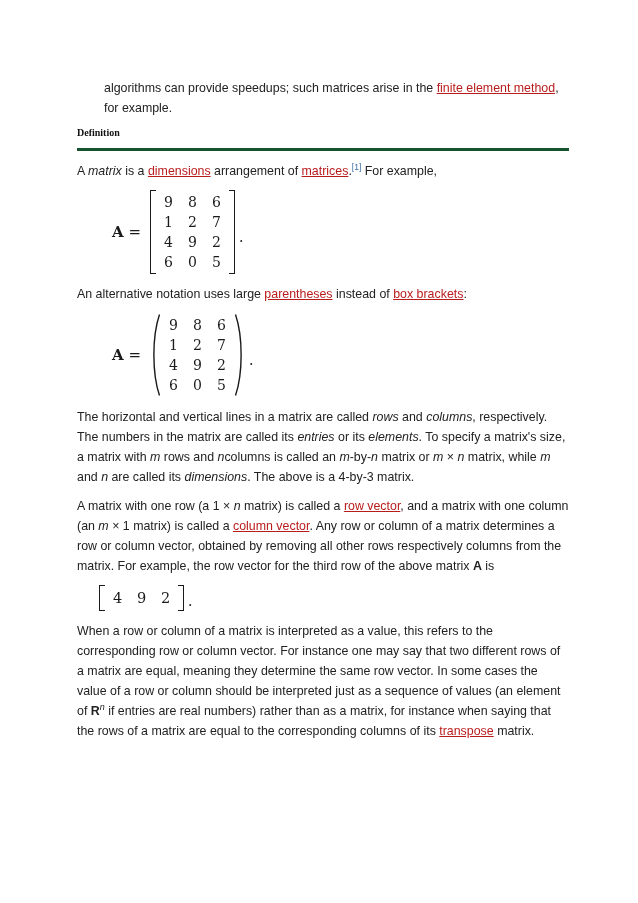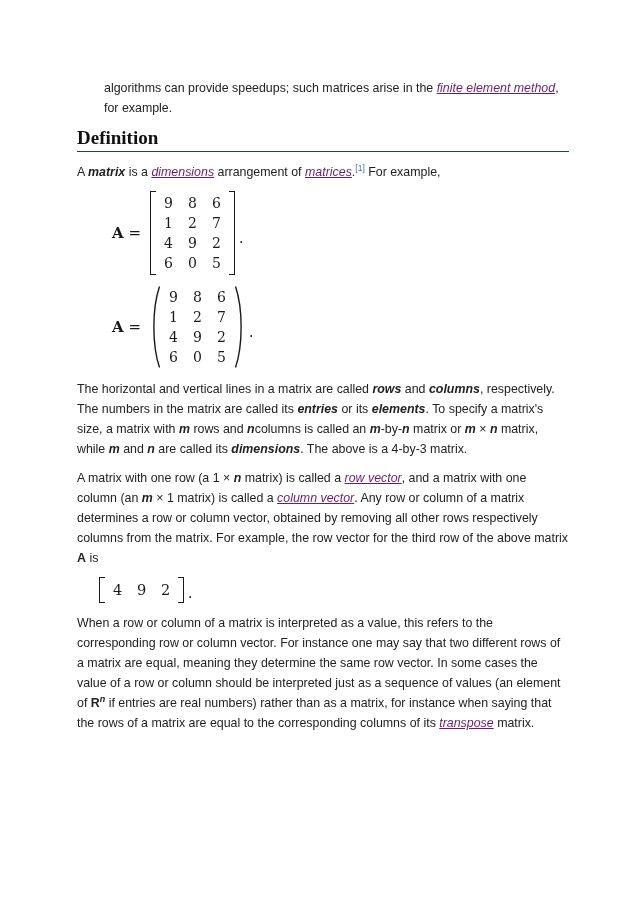--- a/index.html
+++ b/index.html
@@ -4,47 +4,47 @@
 <style>
   html,body{margin:0;padding:0;background:#ffffff;}
   body{
     width:638px;height:903px;overflow:hidden;
     font-family:"Liberation Sans", sans-serif;
     color:#222222;
   }
   .page{padding:78px 69px 0 77px;width:492px;}
   .para{font-size:12.4px;line-height:20px;margin:0 0 9px 0;}
   .para.indent{padding-left:27px;}
-  a.wlink{color:#701a75;text-decoration:underline;cursor:pointer;font-style:italic;}
+  a.wlink{color:#b91c1c;text-decoration:underline;cursor:pointer;}
   sup.ref{line-height:0;}
   sup.ref a{font-size:8.5px;text-decoration:none;color:#3c6fa5;}
   sup.supvar{line-height:0;font-size:9px;}
   h2.heading{
     font-family:"Liberation Serif", serif;
-    font-size:19px;font-weight:bold;color:#111111;
-    margin:4px 0 10px 0;padding-bottom:2px;
-    border-bottom:1px solid #14532d;
+    font-size:10px;font-weight:bold;color:#111111;
+    margin:4px 0 10px 0;padding-bottom:10px;
+    border-bottom:3px solid #14532d;
   }
   .equation{
     display:flex;align-items:center;
     font-family:"DejaVu Serif","Liberation Serif",serif;color:#1a1a1a;
     margin:5px 0 10px 35px;
   }
   .equation.rowvec{margin-left:22px;}
   .eq-lhs{font-size:15px;margin-right:9px;white-space:nowrap;}
   .eq-lhs b{font-weight:bold;}
   .matrix{display:flex;align-items:stretch;}
   .m-grid{display:grid;column-gap:9px;padding:2px 5px;}
   .m-cell{width:15px;height:20px;line-height:20px;font-size:14px;text-align:center;}
   .rowvec .m-cell{height:22px;line-height:22px;font-size:14.5px;}
   .sq-l{width:5px;border:1.6px solid #1a1a1a;border-right:none;}
   .sq-r{width:5px;border:1.6px solid #1a1a1a;border-left:none;}
   .eq-suffix{font-size:14px;margin-left:4px;align-self:center;transform:translateY(5px);}
   .rowvec .eq-suffix{transform:translateY(3px);}
-  i,b{font-style:inherit;font-weight:bold;}
+  i,b{font-style:inherit;}
   .para i{font-style:italic;}
   .para b{font-weight:bold;}
 </style>
 </head>
 <body>
 
 <div class="page">
 
   <p class="para indent">algorithms can provide speedups; such matrices arise in the <a class="wlink">finite element method</a>, for example.</p>
 
@@ -68,20 +68,21 @@
           <span class="m-cell">2</span>
           <span class="m-cell">6</span>
           <span class="m-cell">0</span>
           <span class="m-cell">5</span>
         </span>
         <span class="sq-r"></span>
       </span>
       <span class="eq-suffix">.</span>
     </div>
 
+  <p class="para">An alternative notation uses large <a class="wlink">parentheses</a> instead of <a class="wlink">box brackets</a>:</p>
 
   <div class="equation">
       <span class="eq-lhs"><b>A</b> =</span>
       <span class="matrix">
         <svg width="11" height="84" viewBox="0 0 11 84">
           <path d="M9.5,1.5 C2,23.520000000000003 2,60.48 9.5,82.5" fill="none" stroke="#1a1a1a" stroke-width="1.4"></path>
         </svg>
         <span class="m-grid" style="grid-template-columns: repeat(3, 15px);">
           <span class="m-cell">9</span>
           <span class="m-cell">8</span>

